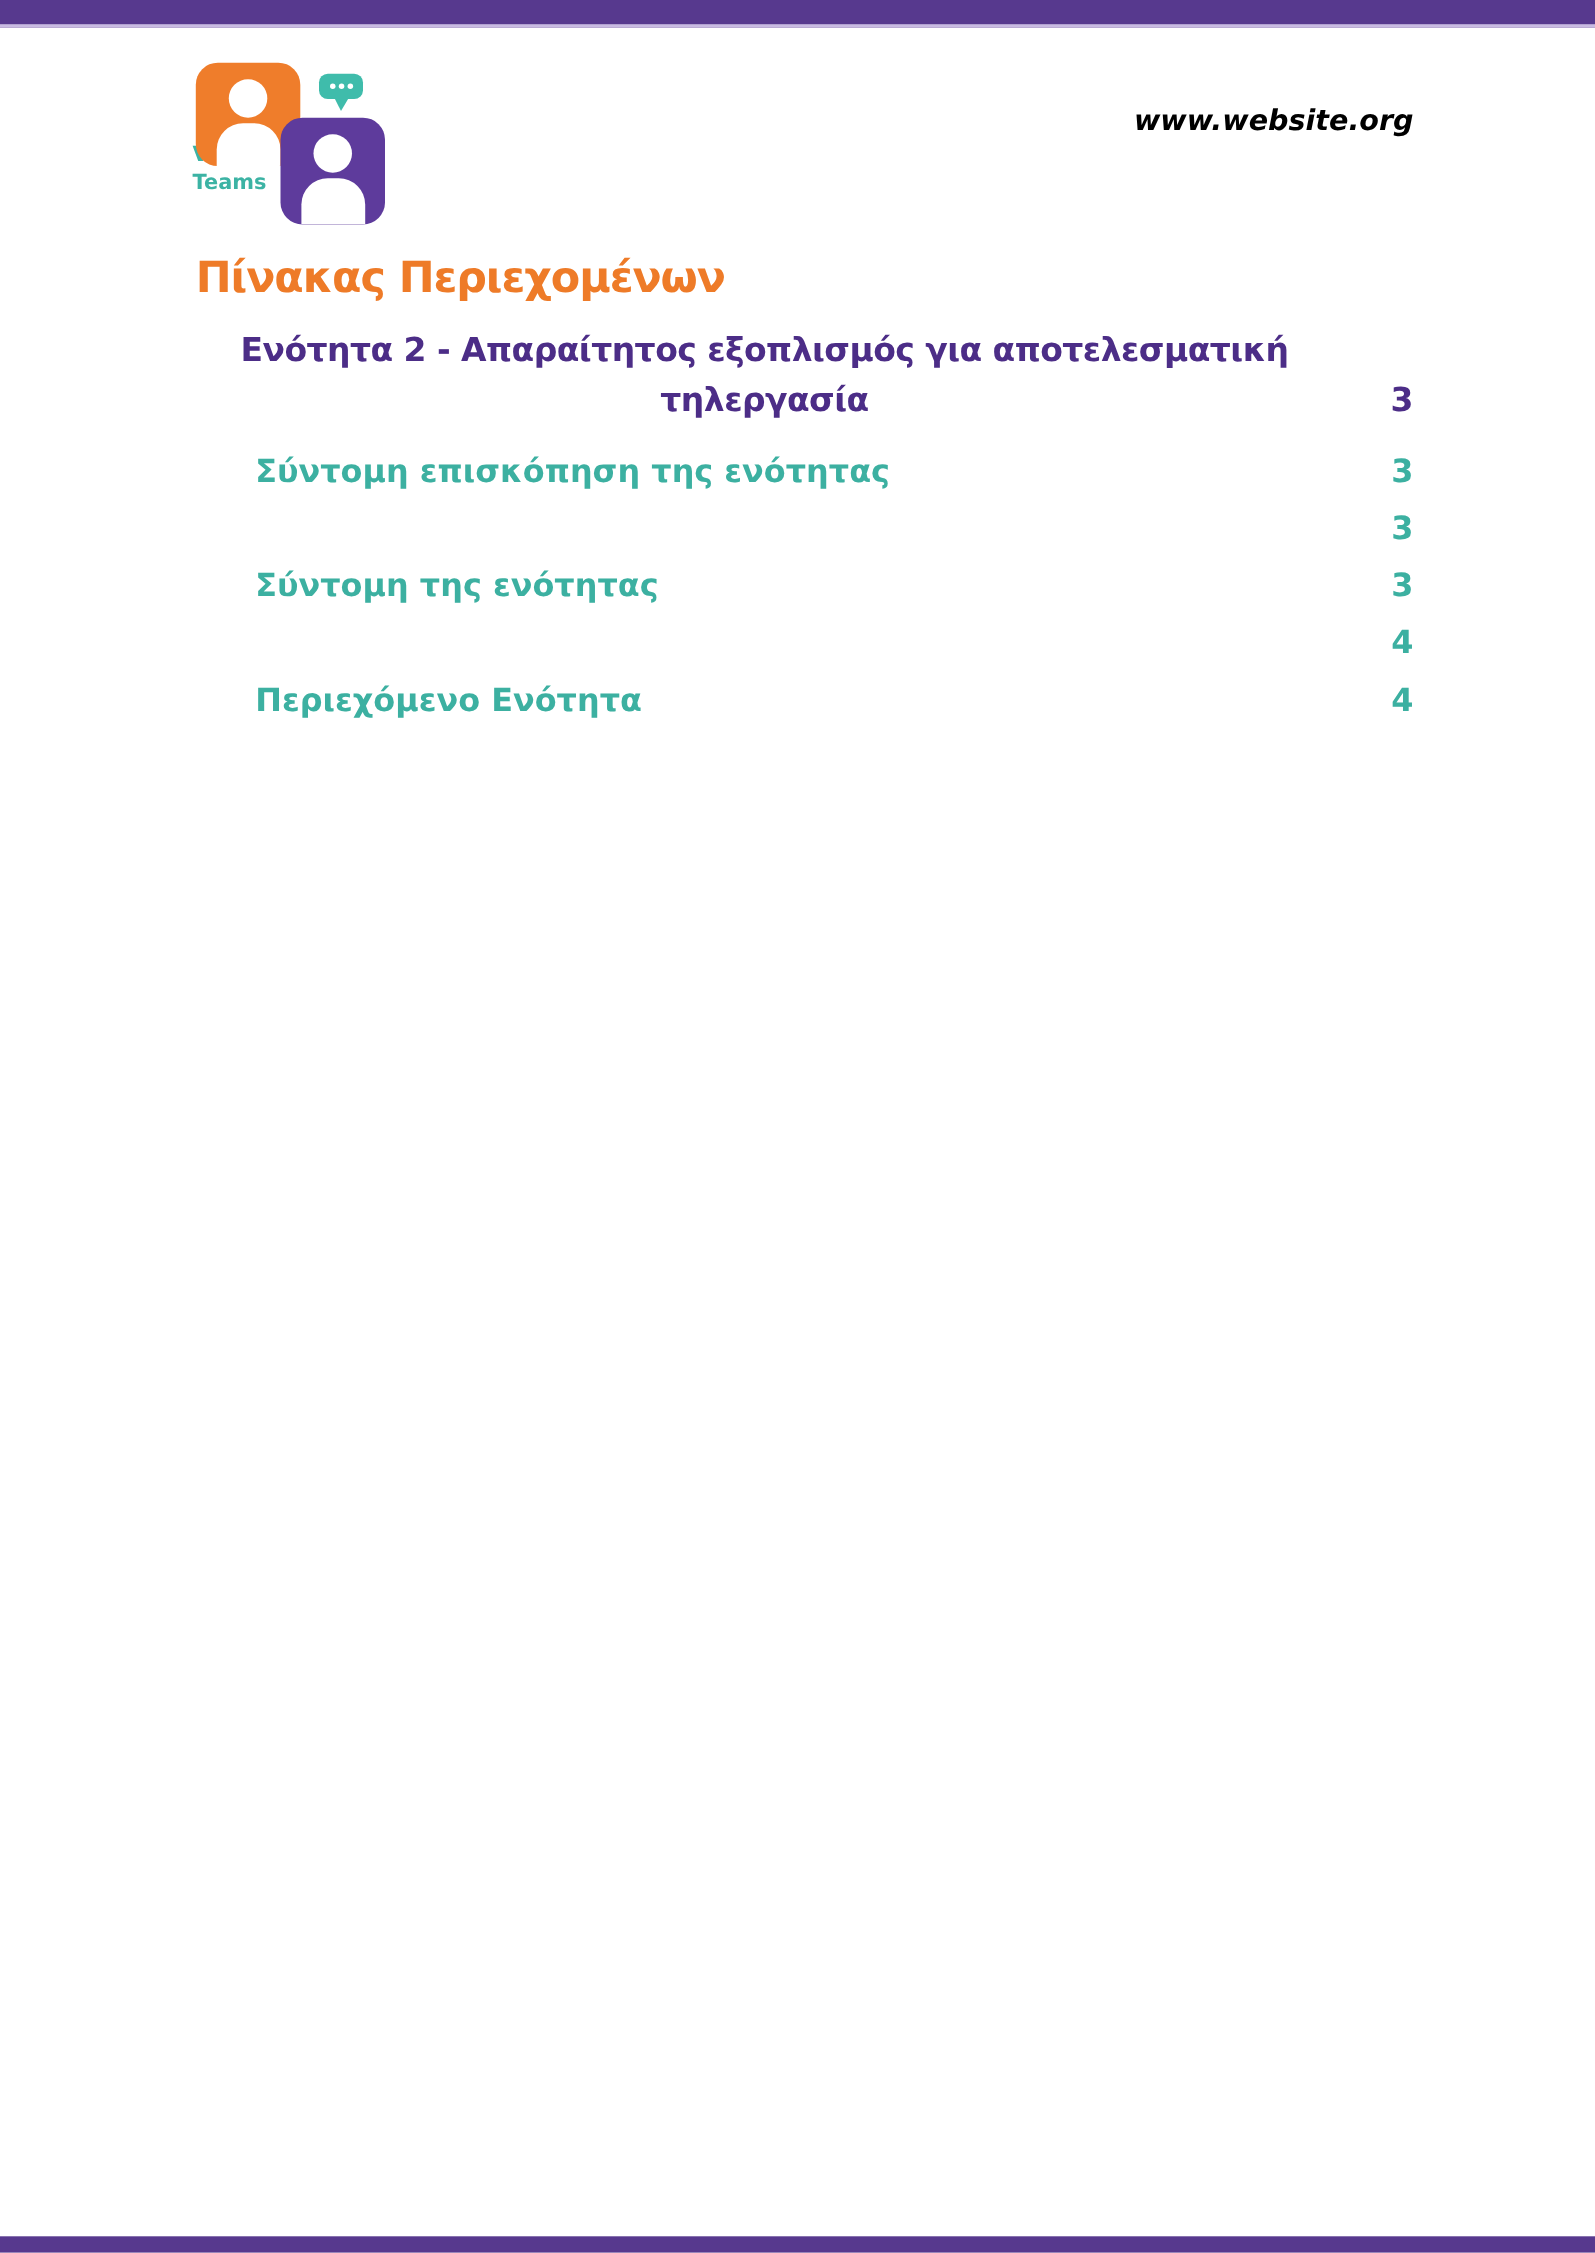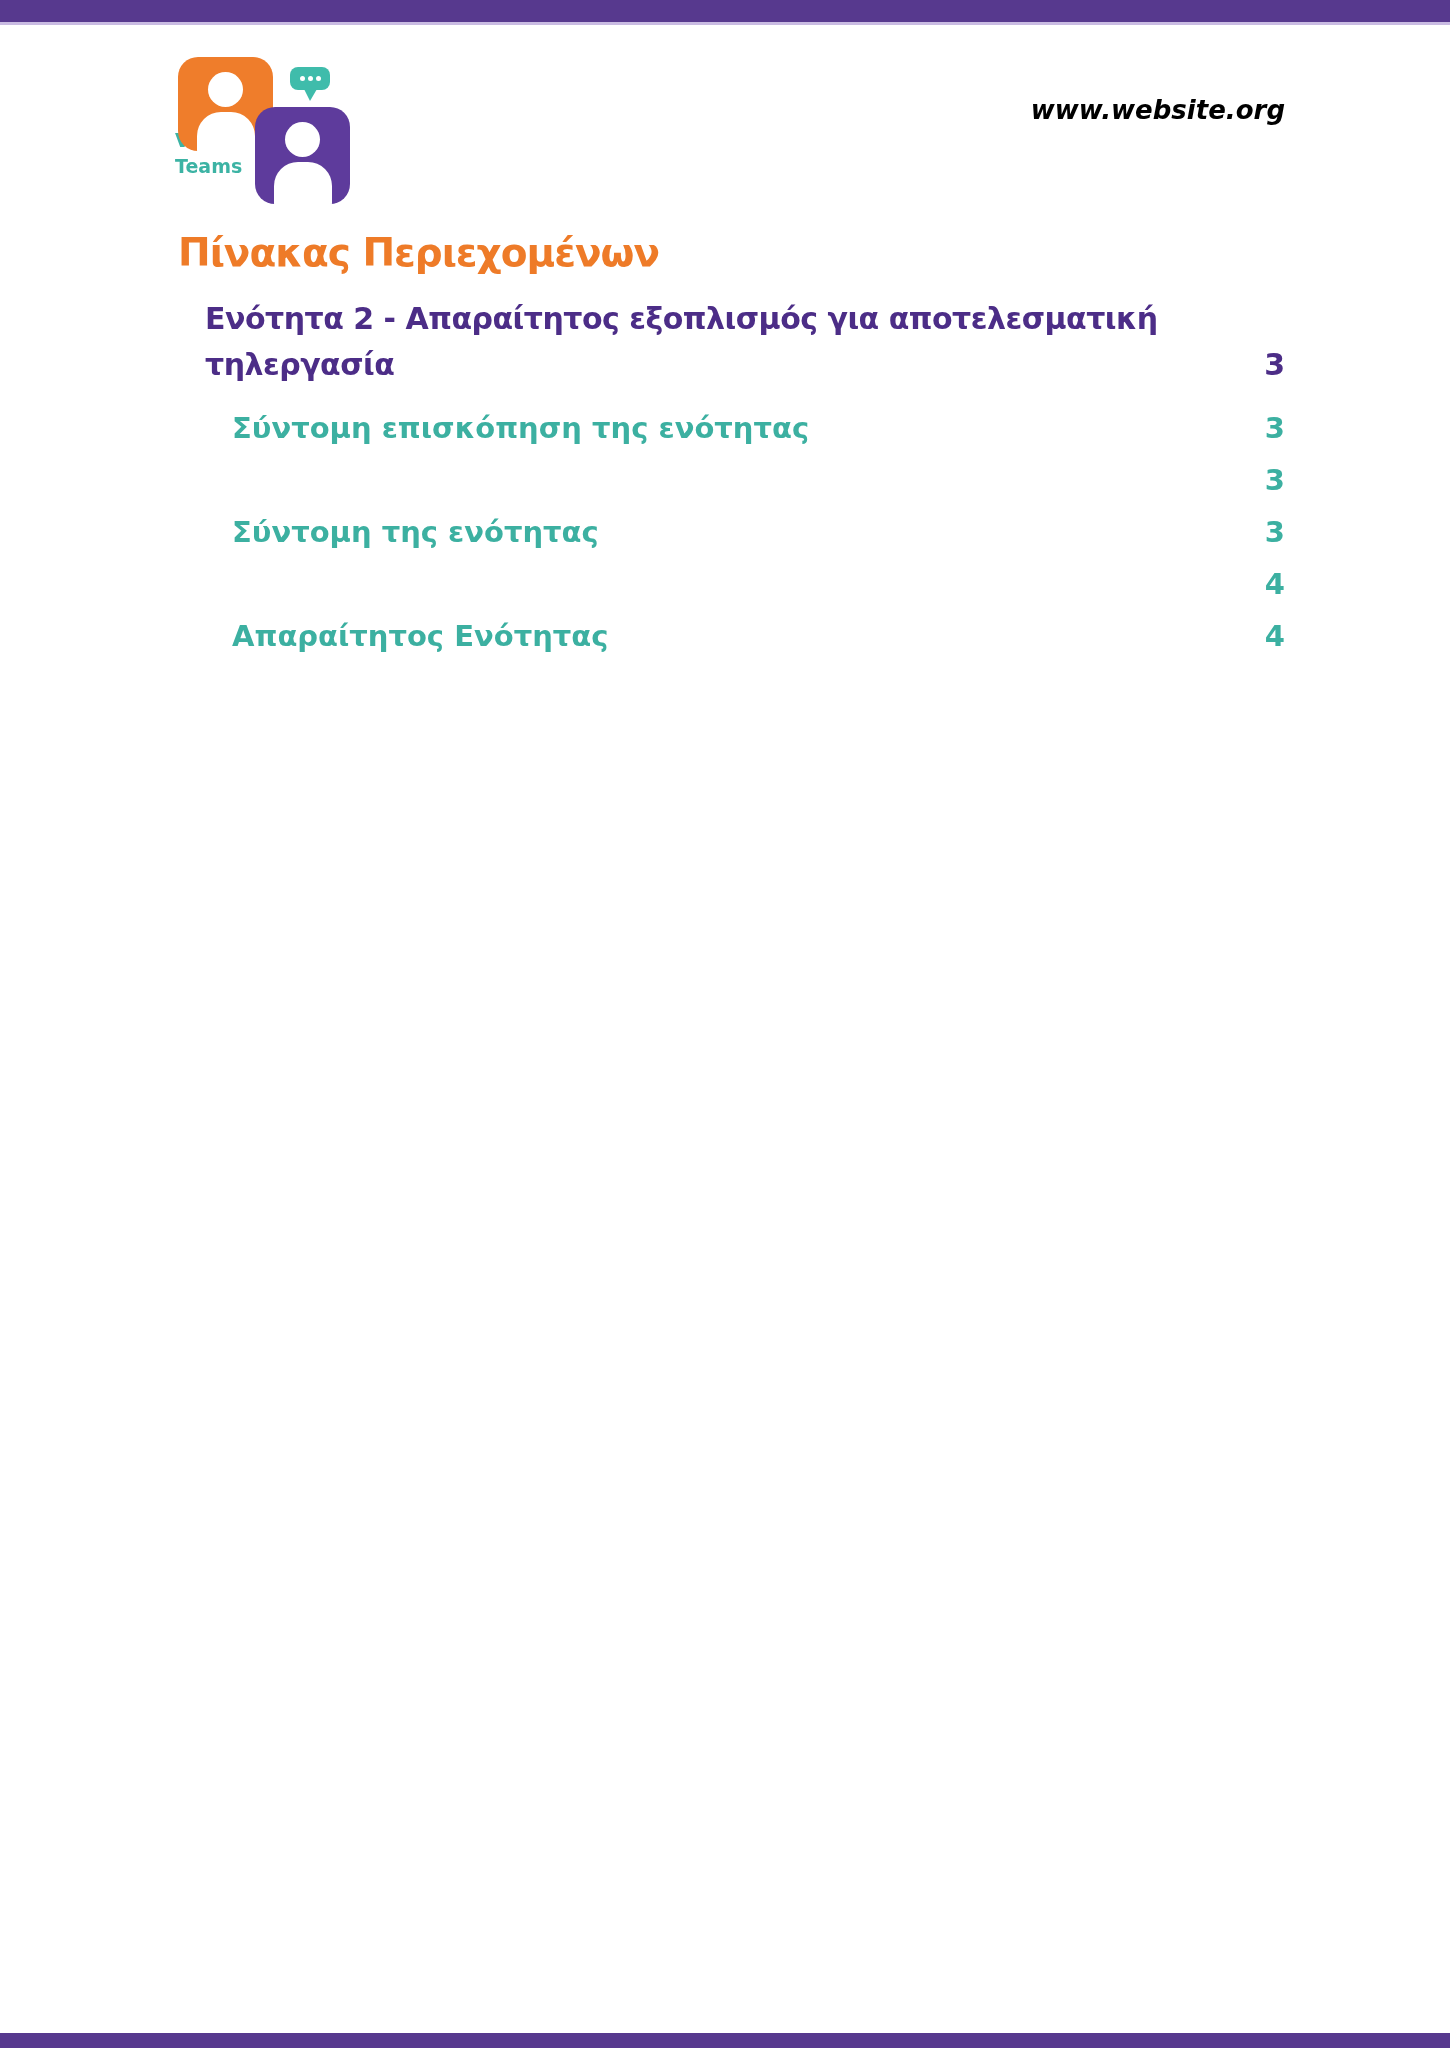--- a/index.html
+++ b/index.html
@@ -49,21 +49,21 @@
   .site-url {
     position: absolute; top: 95px; right: 165px;
     color: #000000; font-size: 26px; font-weight: bold; font-style: italic;
   }
 
   
   .toc-title {
     position: absolute; left: 178px; top: 230px;
     color: #ee7b28; font-size: 39px; font-weight: bold; letter-spacing: -1px;
   }
-  .toc { position: absolute; left: 205px; top: 296px; width: 1080px; }
+  .toc { position: absolute; left: 205px; top: 296px; width: 1080px; text-align: center; }
   .toc-main {
     display: flex; align-items: flex-end;
     color: #4c2d87; font-weight: bold; font-size: 30px;
   }
   .toc-main .label { width: 980px; line-height: 46px; letter-spacing: -0.5px; }
   .toc-main .pagenum { margin-left: auto; line-height: 46px; }
   .toc-entries { margin-top: 16px; }
   .toc-row {
     display: flex; align-items: baseline;
     padding-left: 27px; margin-top: 23px; height: 29px;
@@ -117,20 +117,20 @@
       <span class="pagenum">3</span>
     </div>
     <div class="toc-row">
       <span class="label">Σύντομη της ενότητας</span>
       <span class="pagenum">3</span>
     </div>
     <div class="toc-row">
       <span class="pagenum">4</span>
     </div>
     <div class="toc-row">
-      <span class="label">Απαραίτητος Ενότητας</span>
+      <span class="label">Περιεχόμενο Ενότητα</span>
       <span class="pagenum">4</span>
     </div>
   </div>
 
 </div>
 
 <div class="bottom-bar"></div>
 
 </body></html>

